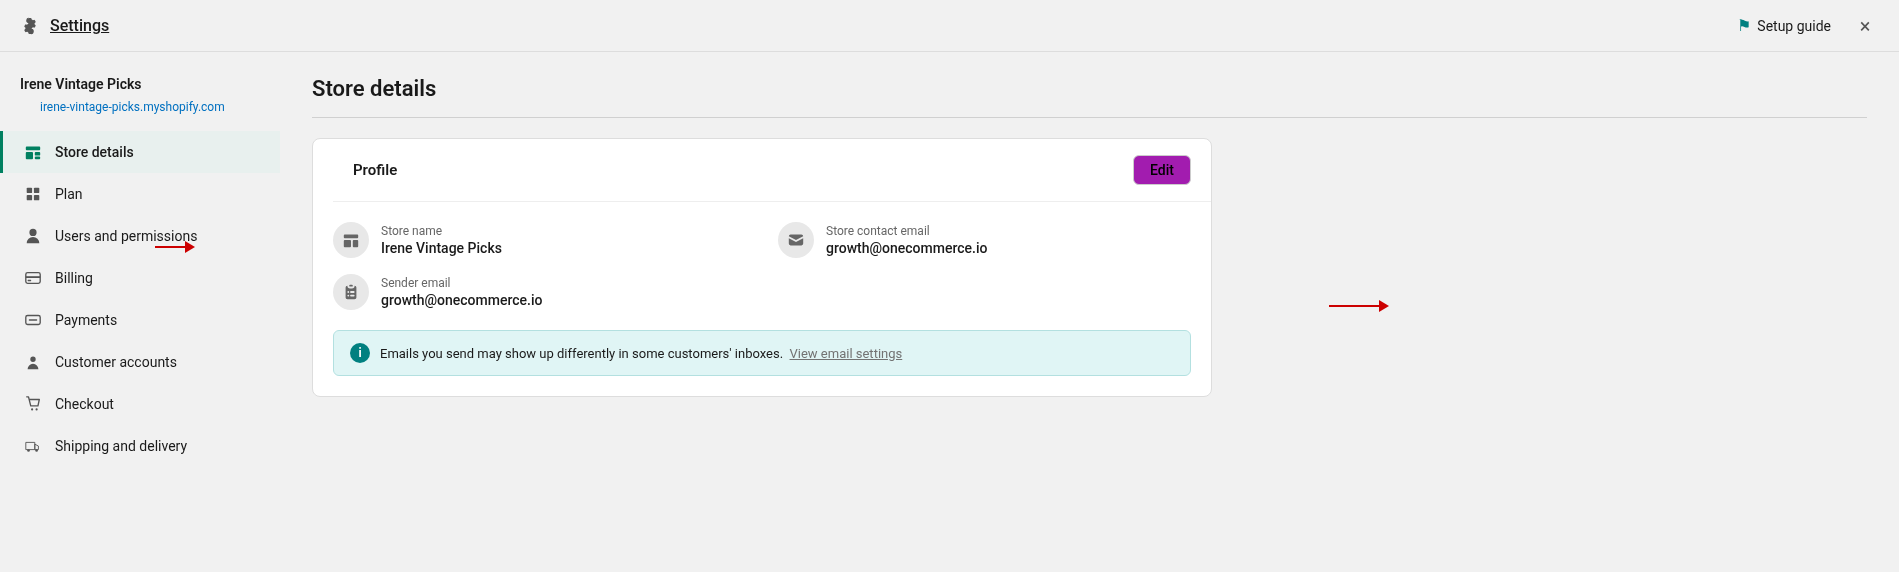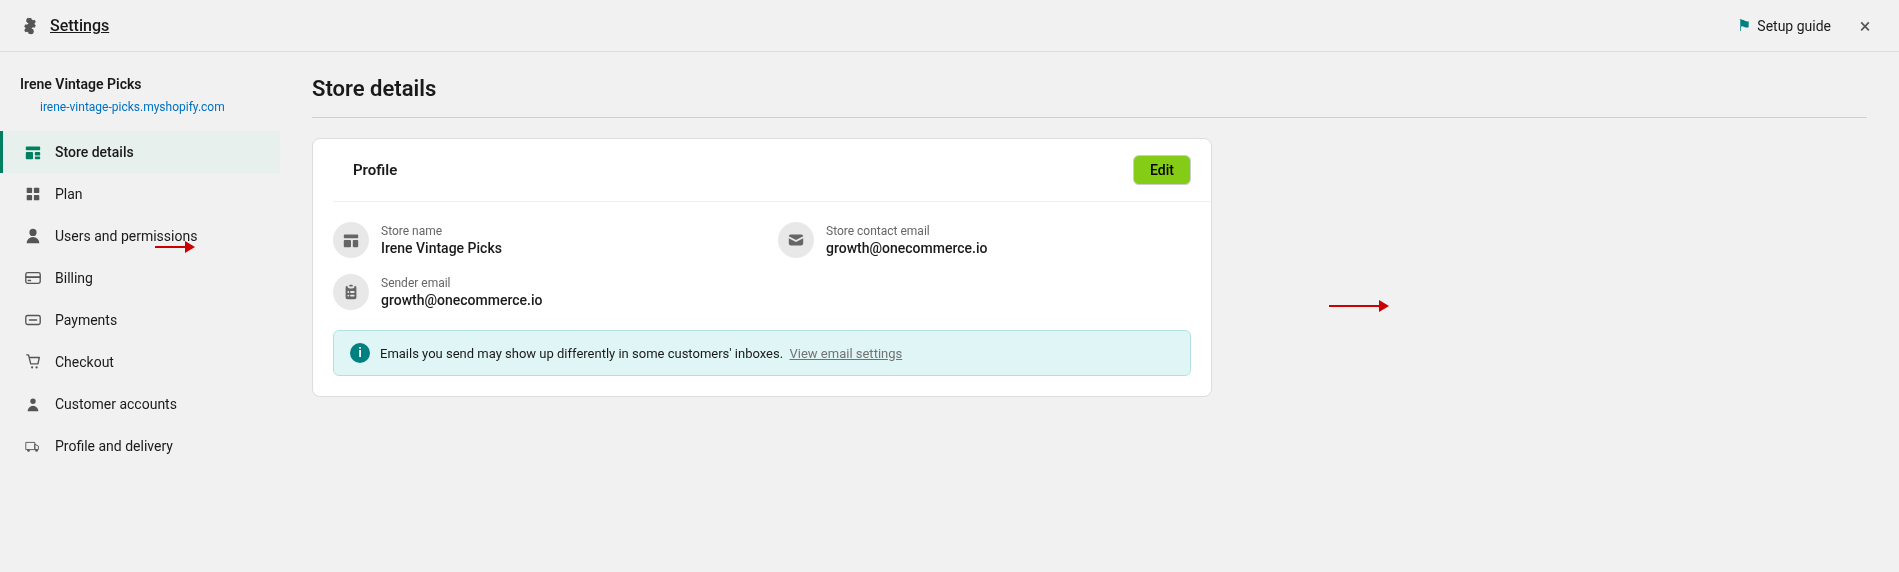--- a/index.html
+++ b/index.html
@@ -168,21 +168,21 @@
       padding: 16px 20px;
       border-bottom: 1px solid #eee;
       margin-left: 20px;
     }
     .profile-title {
       font-size: 15px;
       font-weight: 600;
       color: #1a1a1a;
     }
     .edit-btn {
-      background: #84cc16;
+      background: #a21caf;
       border: 1px solid #ccc;
       border-radius: 6px;
       padding: 6px 16px;
       font-size: 14px;
       cursor: pointer;
       font-family: inherit;
       font-weight: 500;
     }
 
     .profile-fields {
@@ -374,46 +374,46 @@
             <rect x="2" y="5" width="16" height="10" rx="2" fill="none" stroke="#555" stroke-width="1.5"></rect>
             <path d="M6 10h8" stroke="#555" stroke-width="1.5" stroke-linecap="round"></path>
           </svg>
         </span>
         <span class="nav-label">Payments</span>
       </div>
 
       <div class="nav-item">
         <span class="nav-icon">
           <svg class="nav-svg" viewBox="0 0 20 20" fill="#555">
+            <path d="M10 10a3 3 0 100-6 3 3 0 000 6zm-6 8a6 6 0 1112 0H4z"></path>
+          </svg>
+        </span>
+        <span class="nav-label">Customer accounts</span>
+      </div>
+
+      <div class="nav-item">
+        <span class="nav-icon">
+          <svg class="nav-svg" viewBox="0 0 20 20" fill="#555">
             <path d="M3 2h2l2.5 10h8l1.5-7H6" stroke="#555" stroke-width="1.5" fill="none" stroke-linecap="round" stroke-linejoin="round"></path>
             <circle cx="9" cy="16" r="1.2" fill="#555"></circle>
             <circle cx="14" cy="16" r="1.2" fill="#555"></circle>
           </svg>
         </span>
         <span class="nav-label">Checkout</span>
       </div>
 
       <div class="nav-item">
         <span class="nav-icon">
           <svg class="nav-svg" viewBox="0 0 20 20" fill="#555">
-            <path d="M10 10a3 3 0 100-6 3 3 0 000 6zm-6 8a6 6 0 1112 0H4z"></path>
-          </svg>
-        </span>
-        <span class="nav-label">Customer accounts</span>
-      </div>
-
-      <div class="nav-item">
-        <span class="nav-icon">
-          <svg class="nav-svg" viewBox="0 0 20 20" fill="#555">
             <path d="M2 6h10v8H2V6zm10 2l4 2v4h-4V8z" stroke="#555" stroke-width="1" fill="none" stroke-linejoin="round"></path>
             <circle cx="5" cy="15" r="1.5" fill="#555"></circle>
             <circle cx="14" cy="15" r="1.5" fill="#555"></circle>
           </svg>
         </span>
-        <span class="nav-label">Profile and delivery</span>
+        <span class="nav-label">Shipping and delivery</span>
       </div>
     </div>
 
     <div class="content-area">
       <h1 class="page-title">Store details</h1>
       <hr class="divider">
 
       <div class="profile-card">
         <div class="profile-header">
           <span class="profile-title">Profile</span>

